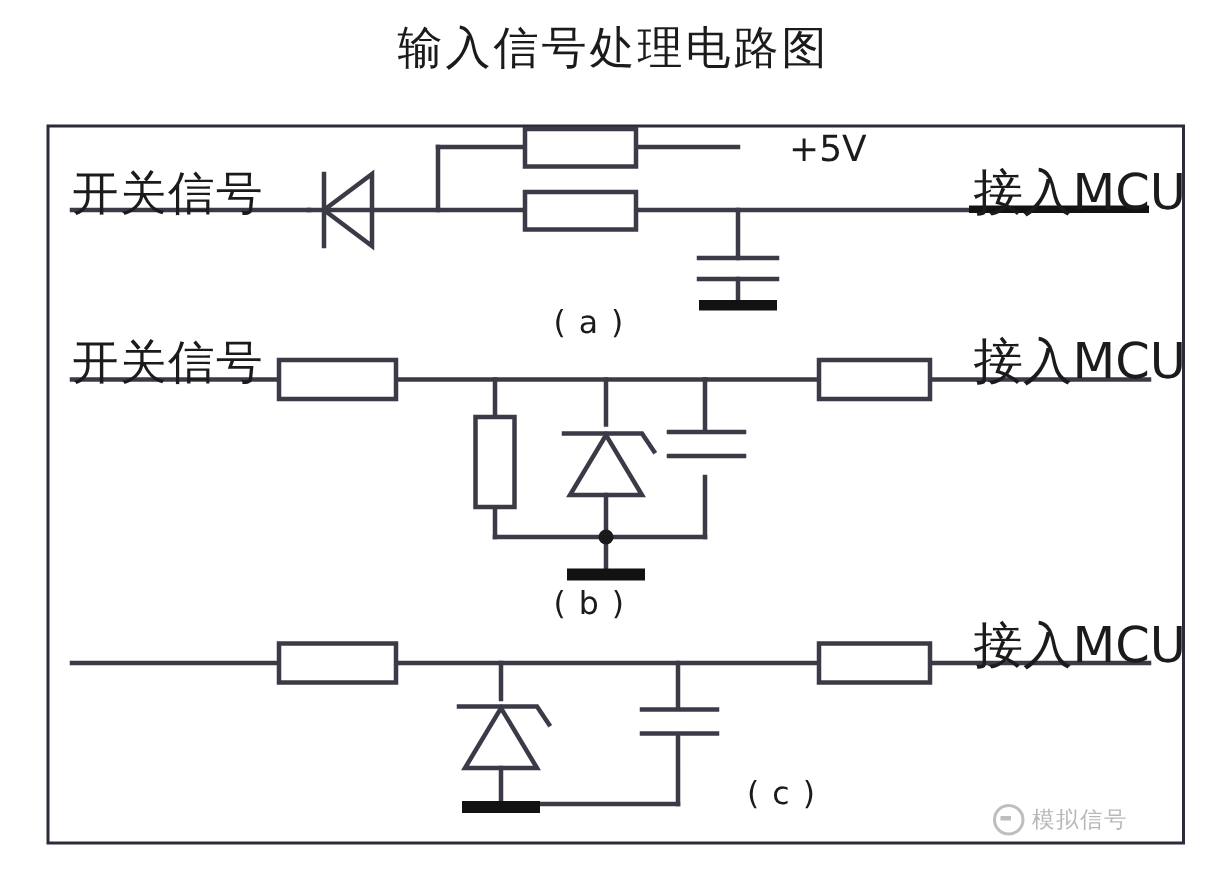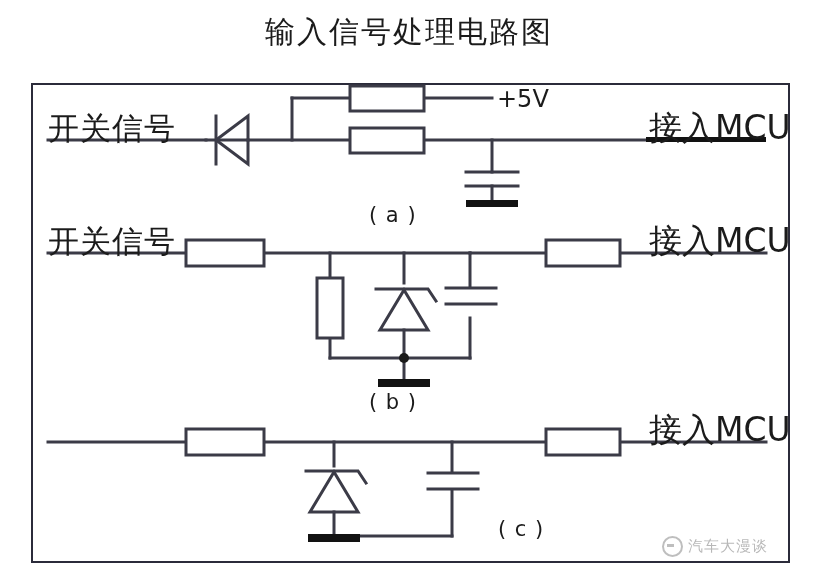--- a/index.html
+++ b/index.html
@@ -59,20 +59,21 @@
   .mcu-label {
     font-size: 33px;
     letter-spacing: 0px;
   }
   .sub-label {
     font-size: 21px;
     letter-spacing: 1px;
   }
   .v-label {
     font-size: 24px;
+    margin-left: 29px;
   }
   #watermark {
     position: absolute;
     left: 662px;
     top: 533px;
     width: 130px;
     height: 26px;
     opacity: 0.42;
     color: #555;
     font-size: 16px;
@@ -227,16 +228,16 @@
 
   <div class="lbl sig-label" style="left:48px; top:221px;">开关信号</div>
   <div class="lbl mcu-label" style="left:649px; top:219px;">接入MCU</div>
   <div class="lbl sub-label" style="left:369px; top:390px;">( b )</div>
 
   <div class="lbl mcu-label" style="left:649px; top:408px;">接入MCU</div>
   <div class="lbl sub-label" style="left:498px; top:517px;">( c )</div>
 
   <div id="watermark">
     <span class="wm-logo"></span>
-    <span class="wm-text">汽车大漫谈</span>
+    <span class="wm-text">模拟信号</span>
   </div>
 
 </div>
 
 </body></html>

